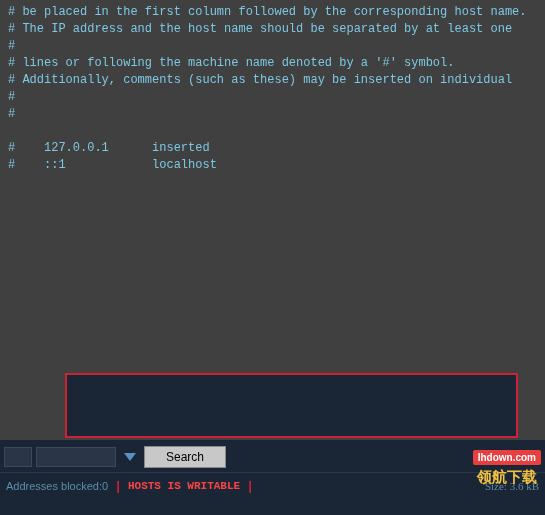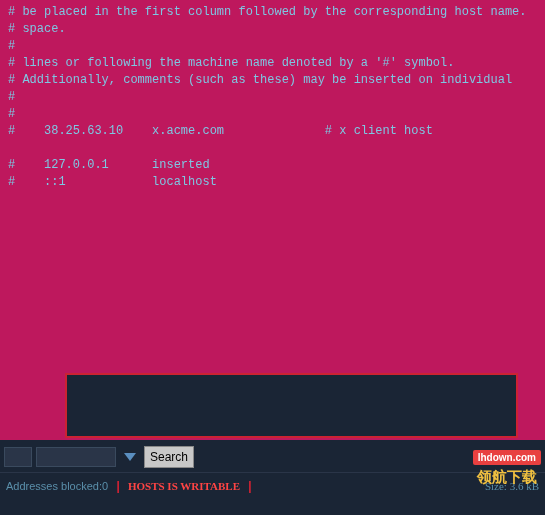--- a/index.html
+++ b/index.html
@@ -8,21 +8,21 @@
       height: 515px;
       background: #1a2535;
       font-family: 'Courier New', Courier, monospace;
       overflow: hidden;
       position: relative;
     }
 
     #editor-area {
       width: 100%;
       height: 440px;
-      background: #be185d;
+      background: #404040;
       overflow: hidden;
       padding: 4px 8px;
       position: relative;
     }
 
     .code-line {
       font-size: 12px;
       line-height: 17px;
       color: #7ec8e3;
       white-space: pre;
@@ -83,21 +83,21 @@
       height: 20px;
       background: #2a3548;
       border: 1px solid #3a4a5e;
       outline: none;
       color: #ffffff;
       font-size: 11px;
     }
 
     #search-button {
       height: 22px;
-      padding: 0 5px;
+      padding: 0 21px;
       background: #c8c8c8;
       border: 1px solid #888;
       color: #000000;
       font-size: 12px;
       cursor: pointer;
       font-family: Arial, sans-serif;
     }
 
     .dropdown-arrow {
       width: 0;
@@ -142,21 +142,21 @@
 
     .status-divider {
       color: #cc2233;
       font-size: 13px;
       font-weight: bold;
     }
 
     .status-hosts {
       color: #ff4444;
       font-size: 11px;
-      font-family: Liberation Serif, serif;
+      font-family: Liberation Mono, monospace;
       font-weight: bold;
     }
 
     .status-size {
       color: #5a8faa;
       font-size: 11px;
       font-family: Liberation Serif, serif;
       margin-left: auto;
     }
 
@@ -174,27 +174,26 @@
       color: #f0c040;
       font-size: 15px;
       font-weight: bold;
     }
   </style>
 </head>
 <body>
 
 <div id="editor-area">
 <div class="code-line comment"># be placed in the first column followed by the corresponding host name.</div>
-    <div class="code-line comment"># space.</div>
+    <div class="code-line comment"># The IP address and the host name should be separated by at least one</div>
     <div class="code-line comment">#</div>
     <div class="code-line comment"># lines or following the machine name denoted by a '#' symbol.</div>
     <div class="code-line comment"># Additionally, comments (such as these) may be inserted on individual</div>
     <div class="code-line comment">#</div>
     <div class="code-line comment">#</div>
-    <div class="code-line comment">#    38.25.63.10    x.acme.com              # x client host</div>
     <div class="code-line comment">&nbsp;</div>
     <div class="code-line comment">#    127.0.0.1      inserted</div>
     <div class="code-line comment">#    ::1            localhost</div>
   </div>
 
 <div id="input-box-container">
   <textarea id="input-textarea" style=""></textarea>
 </div>
 
 <div id="toolbar">

